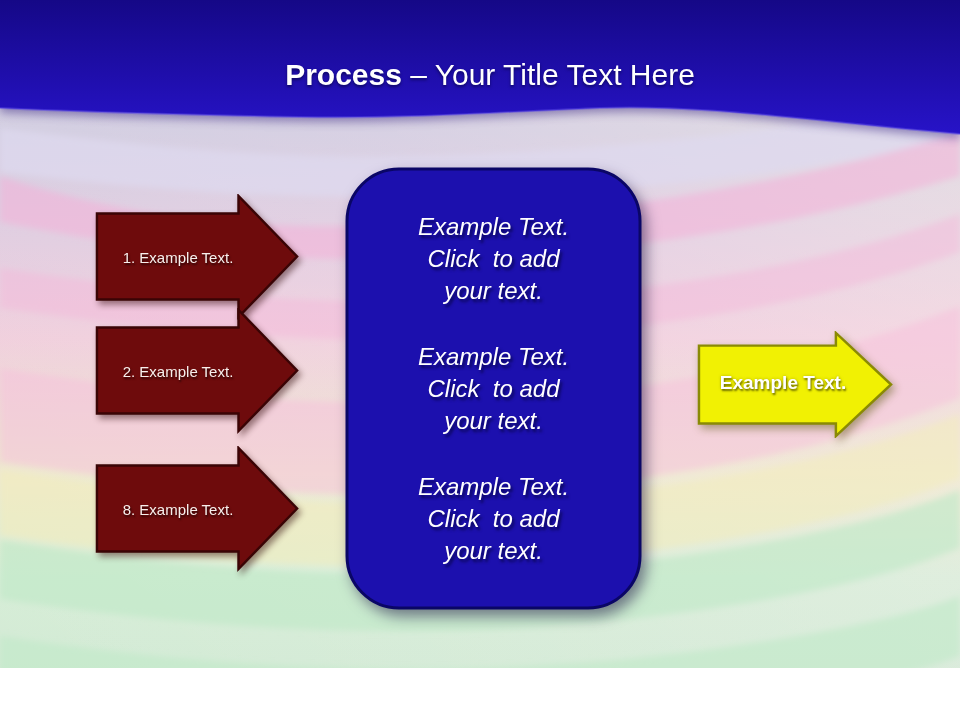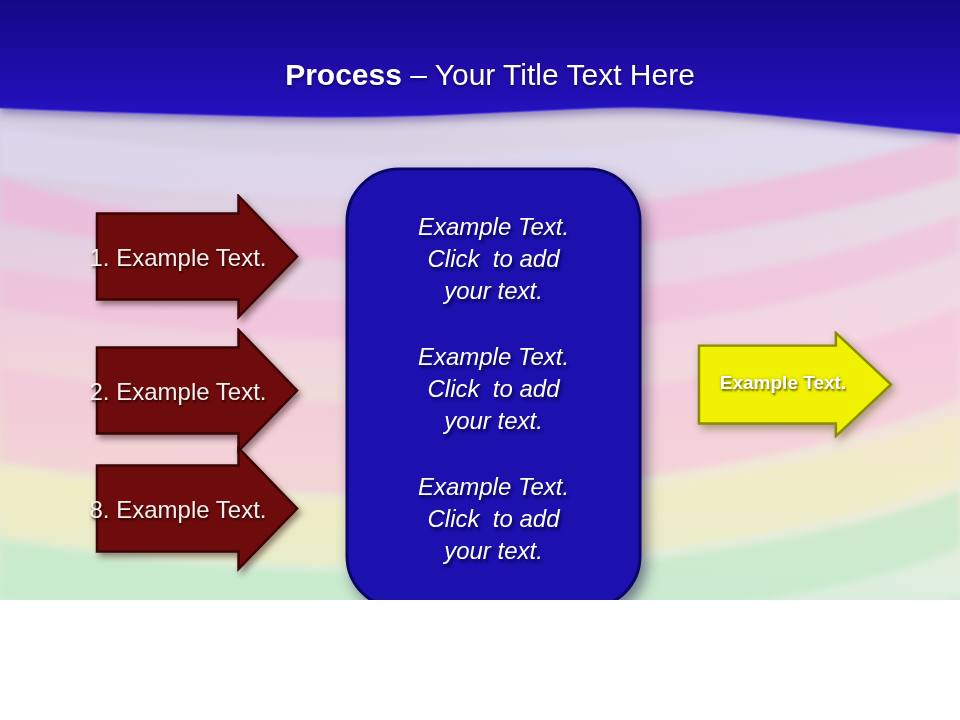--- a/index.html
+++ b/index.html
@@ -1,30 +1,30 @@
 <!DOCTYPE html>
 <html><head>
 <meta charset="utf-8">
 <style>
   html,body{margin:0;padding:0;}
   body{width:960px;height:720px;overflow:hidden;font-family:"Liberation Sans",sans-serif;}
-  .slide{position:relative;width:960px;height:600px;background:#cdc9dd;overflow:hidden;}
+  .slide{position:relative;width:960px;height:668px;background:#cdc9dd;overflow:hidden;}
   .bg{position:absolute;left:0;top:0;width:960px;height:720px;display:block;}
   .header-band{position:absolute;left:0;top:0;width:960px;height:150px;display:block;
                filter:drop-shadow(0 4px 5px rgba(40,20,120,.45));}
   .title{position:absolute;left:0;top:56px;width:960px;text-align:center;color:#ffffff;
          font-size:30px;line-height:38px;text-shadow:0 2px 3px rgba(0,0,40,.55);white-space:nowrap;}
   .title .inner{position:relative;left:10px;}
   .title .bold{font-weight:700;}
   .step{position:absolute;left:95px;width:205px;height:127px;
         filter:drop-shadow(3px 4px 3px rgba(40,0,0,.45));}
   .step svg{position:absolute;inset:0;width:100%;height:100%;}
   .step-label{position:absolute;left:0;top:0;width:152px;height:100%;
               display:flex;align-items:center;justify-content:center;padding-left:14px;box-sizing:border-box;
-              color:#f7efec;font-size:24px;text-shadow:1px 2px 2px rgba(0,0,0,.6);white-space:nowrap;}
+              color:#f7efec;font-size:15px;text-shadow:1px 2px 2px rgba(0,0,0,.6);white-space:nowrap;}
   .panel{position:absolute;left:345px;top:167px;width:297px;height:443px;
          filter:drop-shadow(5px 7px 7px rgba(20,10,60,.5));}
   .panel svg{position:absolute;inset:0;width:100%;height:100%;}
   .panel-text{position:absolute;inset:0;display:flex;flex-direction:column;align-items:center;
               justify-content:center;gap:34px;color:#ffffff;font-style:italic;
               font-size:24px;line-height:32px;text-align:center;
               text-shadow:2px 3px 3px rgba(0,0,40,.65);}
   .panel-text p{margin:0;white-space:pre-wrap;}
   .next-arrow{position:absolute;left:697px;top:331px;width:197px;height:107px;
               filter:drop-shadow(3px 4px 4px rgba(80,80,0,.45));}
@@ -92,21 +92,21 @@
 
   <div class="step" style="top:194px">
     <svg viewBox="0 0 210 130" preserveAspectRatio="none">
       <polygon points="2,20 147,20 147,2 207,64 147,126 147,108 2,108" stroke-width="2.5" fill="#6E0B0C" stroke="#3A0405"></polygon>
     </svg>
     <div class="step-label">
         <span>1. Example Text.</span>
       </div>
   </div>
 
-  <div class="step" style="top:328px">
+  <div class="step" style="top:308px">
     <svg viewBox="0 0 210 130" preserveAspectRatio="none">
       <polygon points="2,20 147,20 147,2 207,64 147,126 147,108 2,108" stroke-width="2.5" fill="#6E0B0C" stroke="#3A0405"></polygon>
     </svg>
     <div class="step-label">
         <span>2. Example Text.</span>
       </div>
   </div>
 
   <div class="step" style="top:446px">
     <svg viewBox="0 0 210 130" preserveAspectRatio="none">

